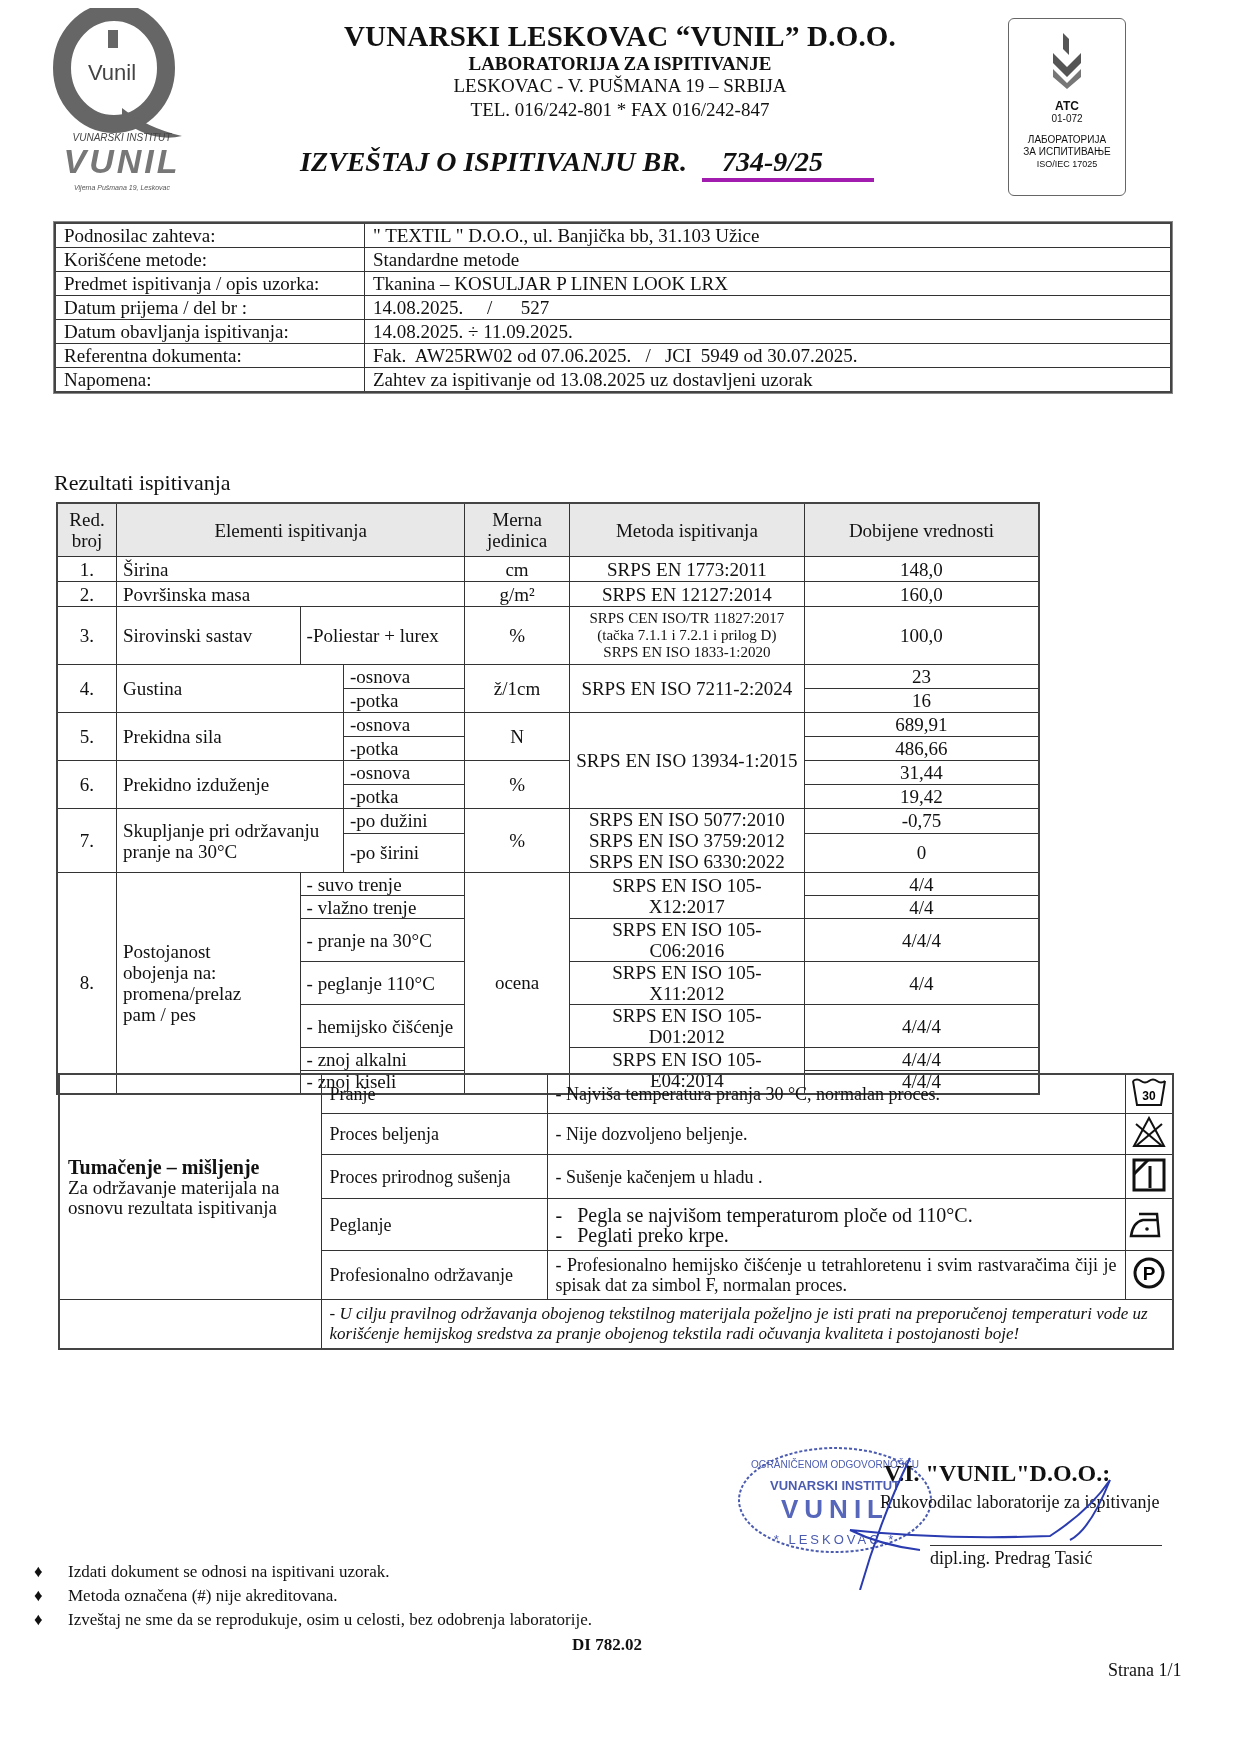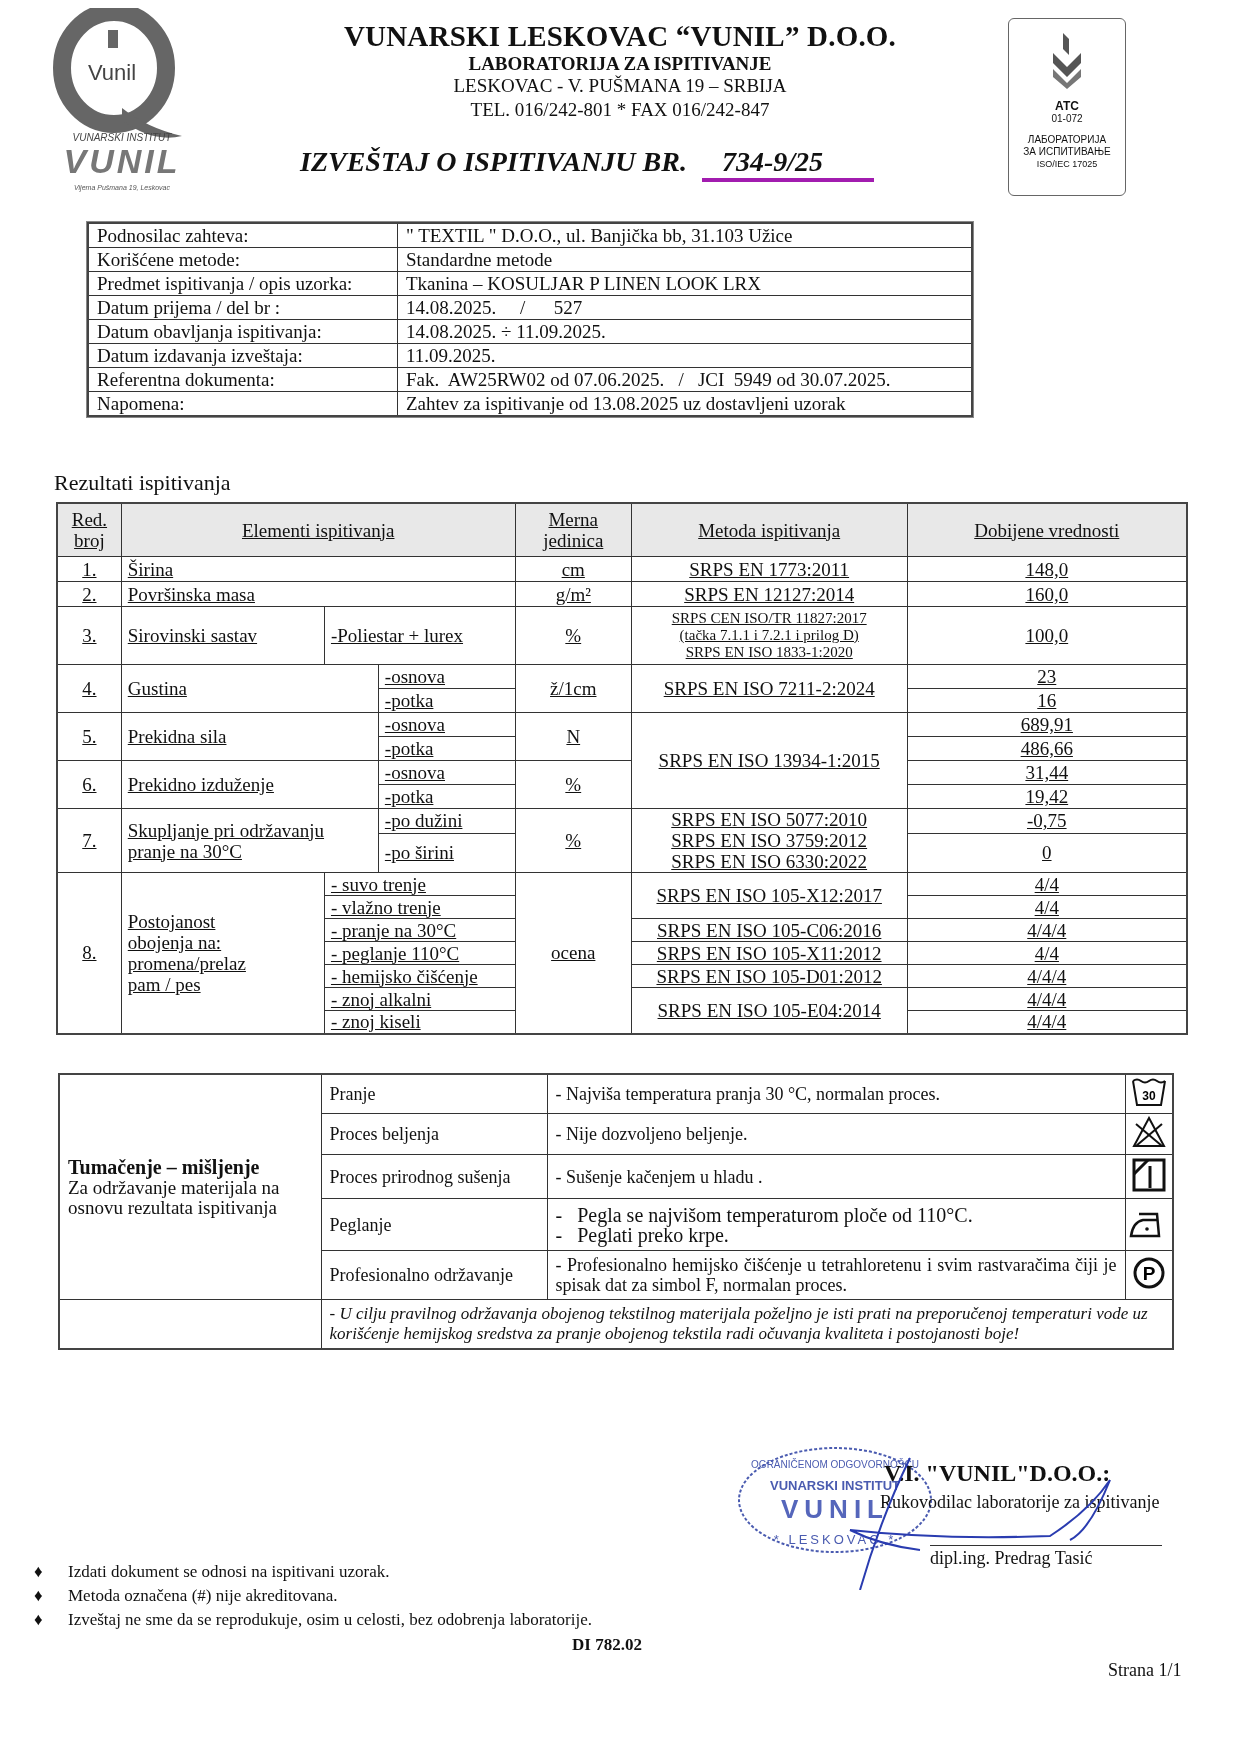--- a/index.html
+++ b/index.html
@@ -16,28 +16,28 @@
   .report-title { left:300px; top:146px; font-style:italic; font-weight:bold; font-size:28px; }
   .report-num { display:inline-block; border-bottom:4px solid #a21caf; padding:0 12px 0 20px; margin-left:8px; min-width:140px; }
 
   .atc { left:1008px; top:18px; width:116px; height:176px; border:1px solid #666; border-radius:6px; text-align:center; font-family:"Liberation Sans", sans-serif; }
   .atc .atc-code { font-weight:bold; font-size:12px; margin-top:4px; }
   .atc .atc-num { font-size:10px; }
   .atc .atc-lab { font-size:10px; line-height:12px; margin-top:10px; }
 
   
   table { border-collapse:collapse; }
-  .info { position:absolute; left:54px; top:222px; width:886px; border:2px solid #444; box-shadow:0 0 0 1px #888;margin-left:33px; }
+  .info { position:absolute; left:54px; top:222px; width:1118px; border:2px solid #444; box-shadow:0 0 0 1px #888; }
   .info td { border:1px solid #333; font-size:19px; padding:0 8px; height:23px; line-height:21px; }
   .info td.lbl { width:292px; }
 
   .res-caption { left:54px; top:470px; font-size:22px; }
 
   
-  .res { position:absolute; left:56px; top:502px; width:1132px; border:2px solid #444;text-decoration:underline; }
+  .res { position:absolute; left:56px; top:502px; width:984px; border:2px solid #444; }
   .res td, .res th { border:1px solid #333; font-size:19px; padding:0 6px; line-height:21px; }
   .res th { font-weight:normal; background:#e8e8e8; height:52px; }
   .res .c { text-align:center; }
   .res .sm { font-size:15px; line-height:17px; }
 
   
   .care { position:absolute; left:58px; top:1073px; width:1116px; border:2px solid #444; }
   .care td { border:1px solid #333; font-size:18px; padding:4px 8px; line-height:20px; }
   .care .intro { text-align:left; width:240px; font-size:19px; }
   .care .intro b { font-size:20px; }
@@ -111,24 +111,20 @@
         <td class="lbl">Predmet ispitivanja / opis uzorka:</td>
         <td>Tkanina – KOSULJAR P LINEN LOOK LRX</td>
       </tr>
   <tr>
         <td class="lbl">Datum prijema / del br :</td>
         <td style="white-space:pre">14.08.2025.     /      527</td>
       </tr>
   <tr>
         <td class="lbl">Datum obavljanja ispitivanja:</td>
         <td>14.08.2025. ÷ 11.09.2025.</td>
-      </tr>
-  <tr>
-        <td class="lbl">Datum izdavanja izveštaja:</td>
-        <td>11.09.2025.</td>
       </tr>
   <tr>
         <td class="lbl">Referentna dokumenta:</td>
         <td style="white-space:pre">Fak.  AW25RW02 od 07.06.2025.   /   JCI  5949 od 30.07.2025.</td>
       </tr>
   <tr>
         <td class="lbl">Napomena:</td>
         <td>Zahtev za ispitivanje od 13.08.2025 uz dostavljeni uzorak</td>
       </tr>
 </tbody>

